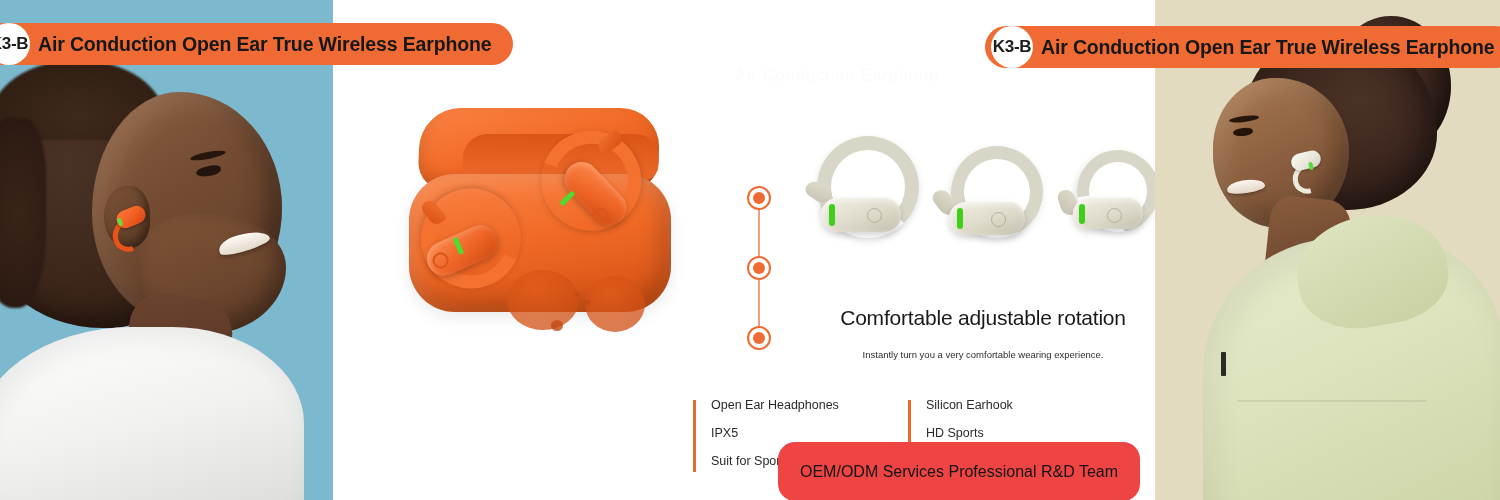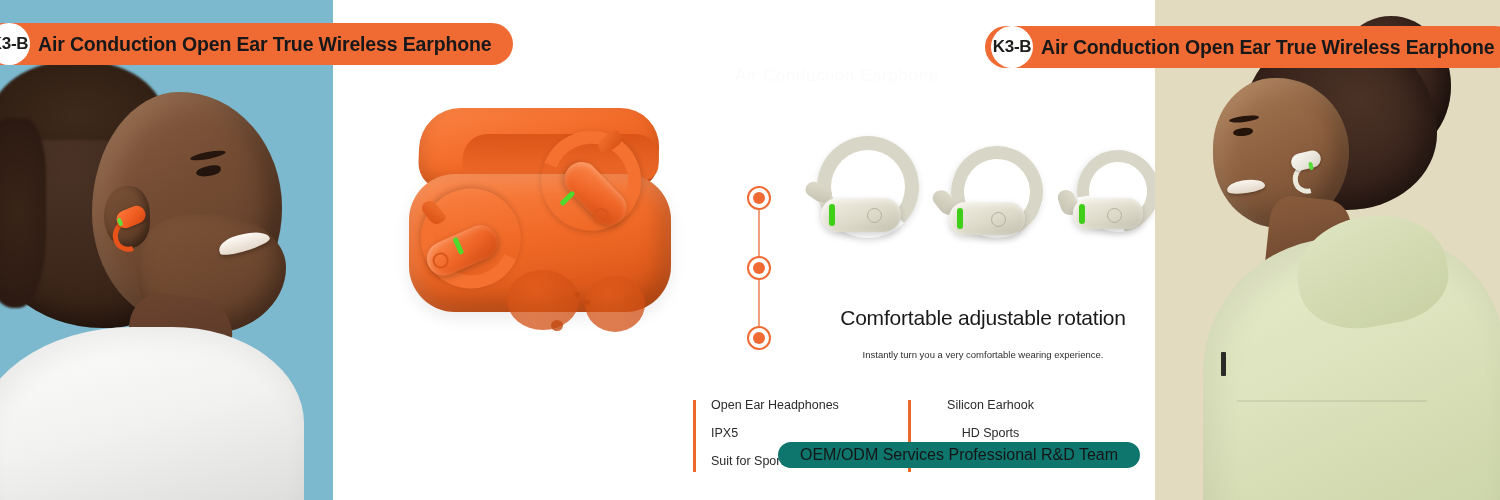--- a/index.html
+++ b/index.html
@@ -576,31 +576,31 @@
     gap: 14px;
   }
   .feat-items span {
     font-size: 12.5px;
     color: #2b2b2b;
     white-space: nowrap;
     line-height: 14px;
   }
   #feat-col-0 { left: 122px; top: 398px; z-index: 20; }
   #feat-col-1 { left: 360px; top: 398px; }
-  #feat-col-2 { left: 575px; top: 398px; text-align: center; }
+  #feat-col-2 { left: 575px; top: 398px; }
 
   
   #oem-pill {
     position: absolute;
     left: 778px; top: 442px;
-    height: 26px;
-    padding: 0 22px;
+    height: 35px;
+    padding: 12px 22px;
     display: flex;
     align-items: center;
-    background: #0f766e;
+    background: #ef4444;
     border-radius: 17px;
     font-size: 16px;
     color: #151515;
     white-space: nowrap;
     z-index: 25;
   }
 </style>
 </head>
 <body>
 

